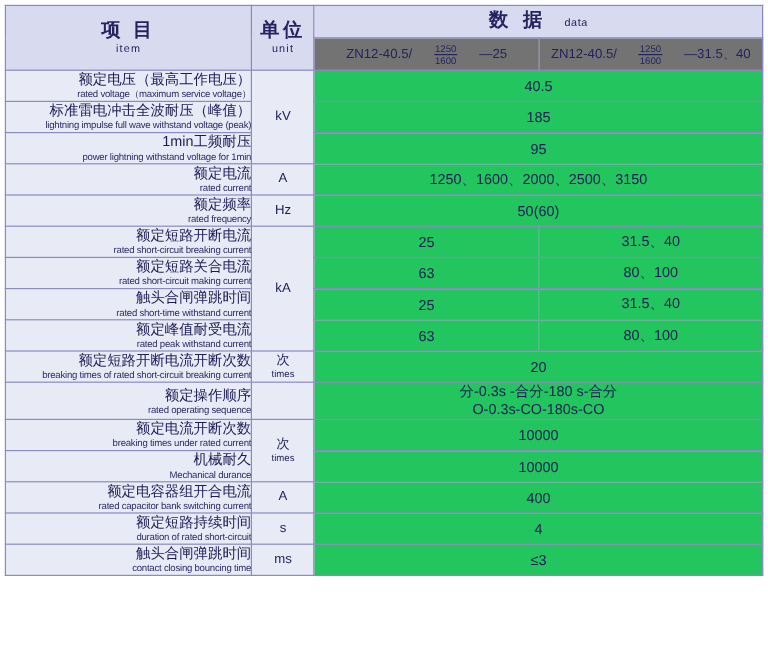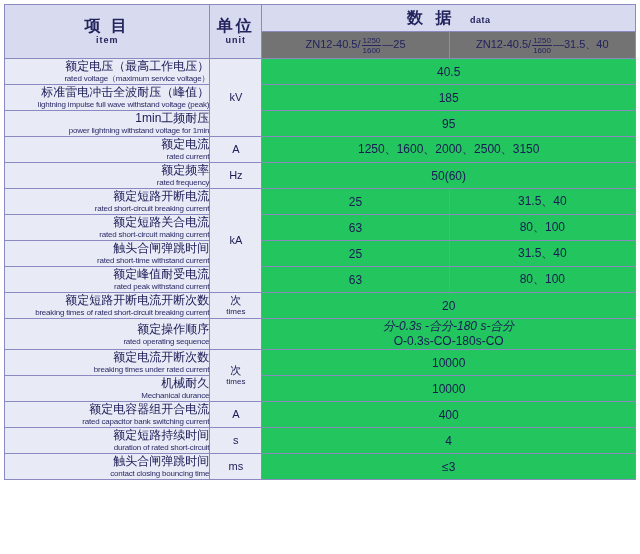--- a/index.html
+++ b/index.html
@@ -42,51 +42,51 @@
     font-size: 16px;
     letter-spacing: 3px;
     display: block;
     line-height: 17px;
   }
   .hdr .en {
     font-size: 9px;
     letter-spacing: 1px;
     display: block;
     line-height: 12px;
-    font-weight: bold;
+    font-weight: normal;
   }
   .hdr-data-top {
     height: 26px;
   }
   .hdr-data-top .cn {
     letter-spacing: 4px;
     display: inline-block;
   }
   .hdr-data-top .en {
     display: inline-block;
     font-size: 9px;
     margin-left: 10px;
-    font-weight: bold;
+    font-weight: normal;
     letter-spacing: 0.5px;
   }
   .hdr-model {
     height: 26px;
     font-size: 11px;
     font-weight: normal;
     text-align: center;
     background: #737373;
     color: #23235e;
   }
   .frac {
     display: inline-block;
     vertical-align: middle;
     text-align: center;
     font-size: 8px;
     line-height: 9px;
-    margin: 0 1px;
+    margin: 0 18px;
   }
   .frac .num {
     display: block;
     border-bottom: 1px solid #23235e;
     padding: 0 1px;
   }
   .frac .den {
     display: block;
     padding: 0 1px;
   }
@@ -127,21 +127,20 @@
   td.val {
     background: #22c55e;
     text-align: center;
     font-size: 12px;
     color: #1b1b55;
     padding: 3px 2px;
   }
   td.val .l1 {
     display: block;
     line-height: 15px;
-    font-style: italic;
   }
   td.val .l2 {
     display: block;
     line-height: 15px;
   }
   .col-item { width: 205px; }
   .col-unit { width: 52px; }
   .col-d1 { width: 187px; }
   .col-d2 { width: 186px; }
 </style>

